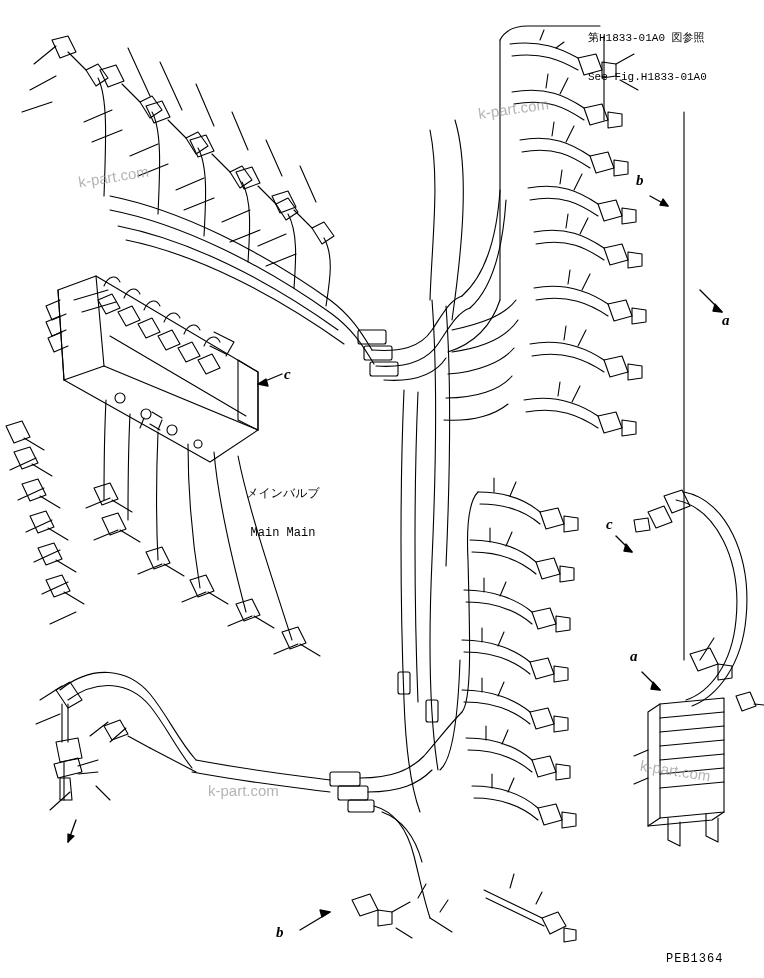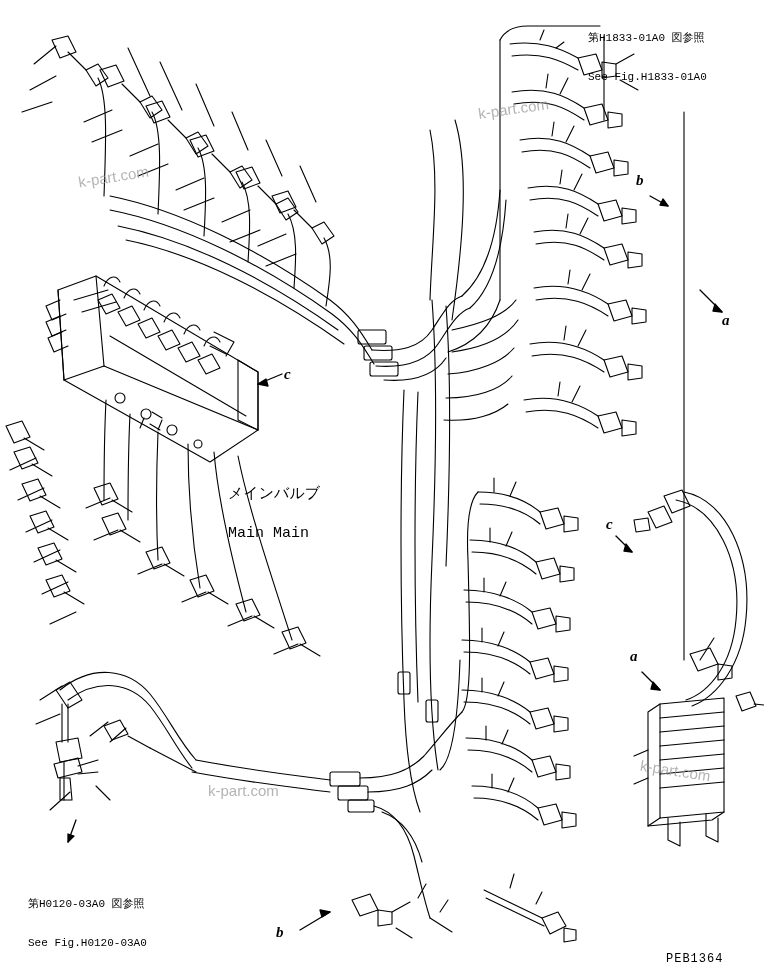--- a/index.html
+++ b/index.html
@@ -8,21 +8,21 @@
     background:#ffffff;
     font-family:"Liberation Mono", monospace;
     color:#000;
     position:relative;
     overflow:hidden;
   }
   #diagram-root{position:absolute;left:0;top:0;width:764px;height:978px;padding-left:48px;}
   svg.layer{position:absolute;left:0;top:0;width:764px;height:978px;}
   .txt{position:absolute;white-space:pre;font-family:"Liberation Mono", monospace;}
   .ref-note{font-size:11px;line-height:13px;letter-spacing:0px;}
-  .part-label{font-size:15px;line-height:13px;text-align:left;}
+  .part-label{font-size:12px;line-height:13px;text-align:center;}
   .callout{font-size:15px;font-weight:bold;font-family:"Liberation Serif", serif;font-style:italic;}
   .code{font-size:12px;letter-spacing:1px;text-align:center;}
   .wm{position:absolute;color:#9a9a9a;font-family:"Liberation Sans",sans-serif;font-size:15px;opacity:.75;white-space:nowrap;}
 </style>
 </head>
 <body>
 
 <div id="diagram-root">
 
   <svg class="layer" viewBox="0 0 764 978">
@@ -387,24 +387,20 @@
       </g>
 
     </g>
   </svg>
 
   <div class="txt ref-note" style="left:588px;top:6px;">
     <div>第H1833-01A0 図参照</div>
     <div>See Fig.H1833-01A0</div>
   </div>
 
-  <div class="txt ref-note" style="left:28px;top:872px;">
-    <div>第H0120-03A0 図参照</div>
-    <div>See Fig.H0120-03A0</div>
-  </div>
 
   <div class="txt part-label" style="left:228px;top:462px;width:110px;">
     <div>メインバルブ</div>
     <div>Main Main</div>
   </div>
 
 
   <div class="txt callout" style="left:636px;top:172px;">b</div>
   <div class="txt callout" style="left:722px;top:312px;">a</div>
   <div class="txt callout" style="left:284px;top:366px;">c</div>

